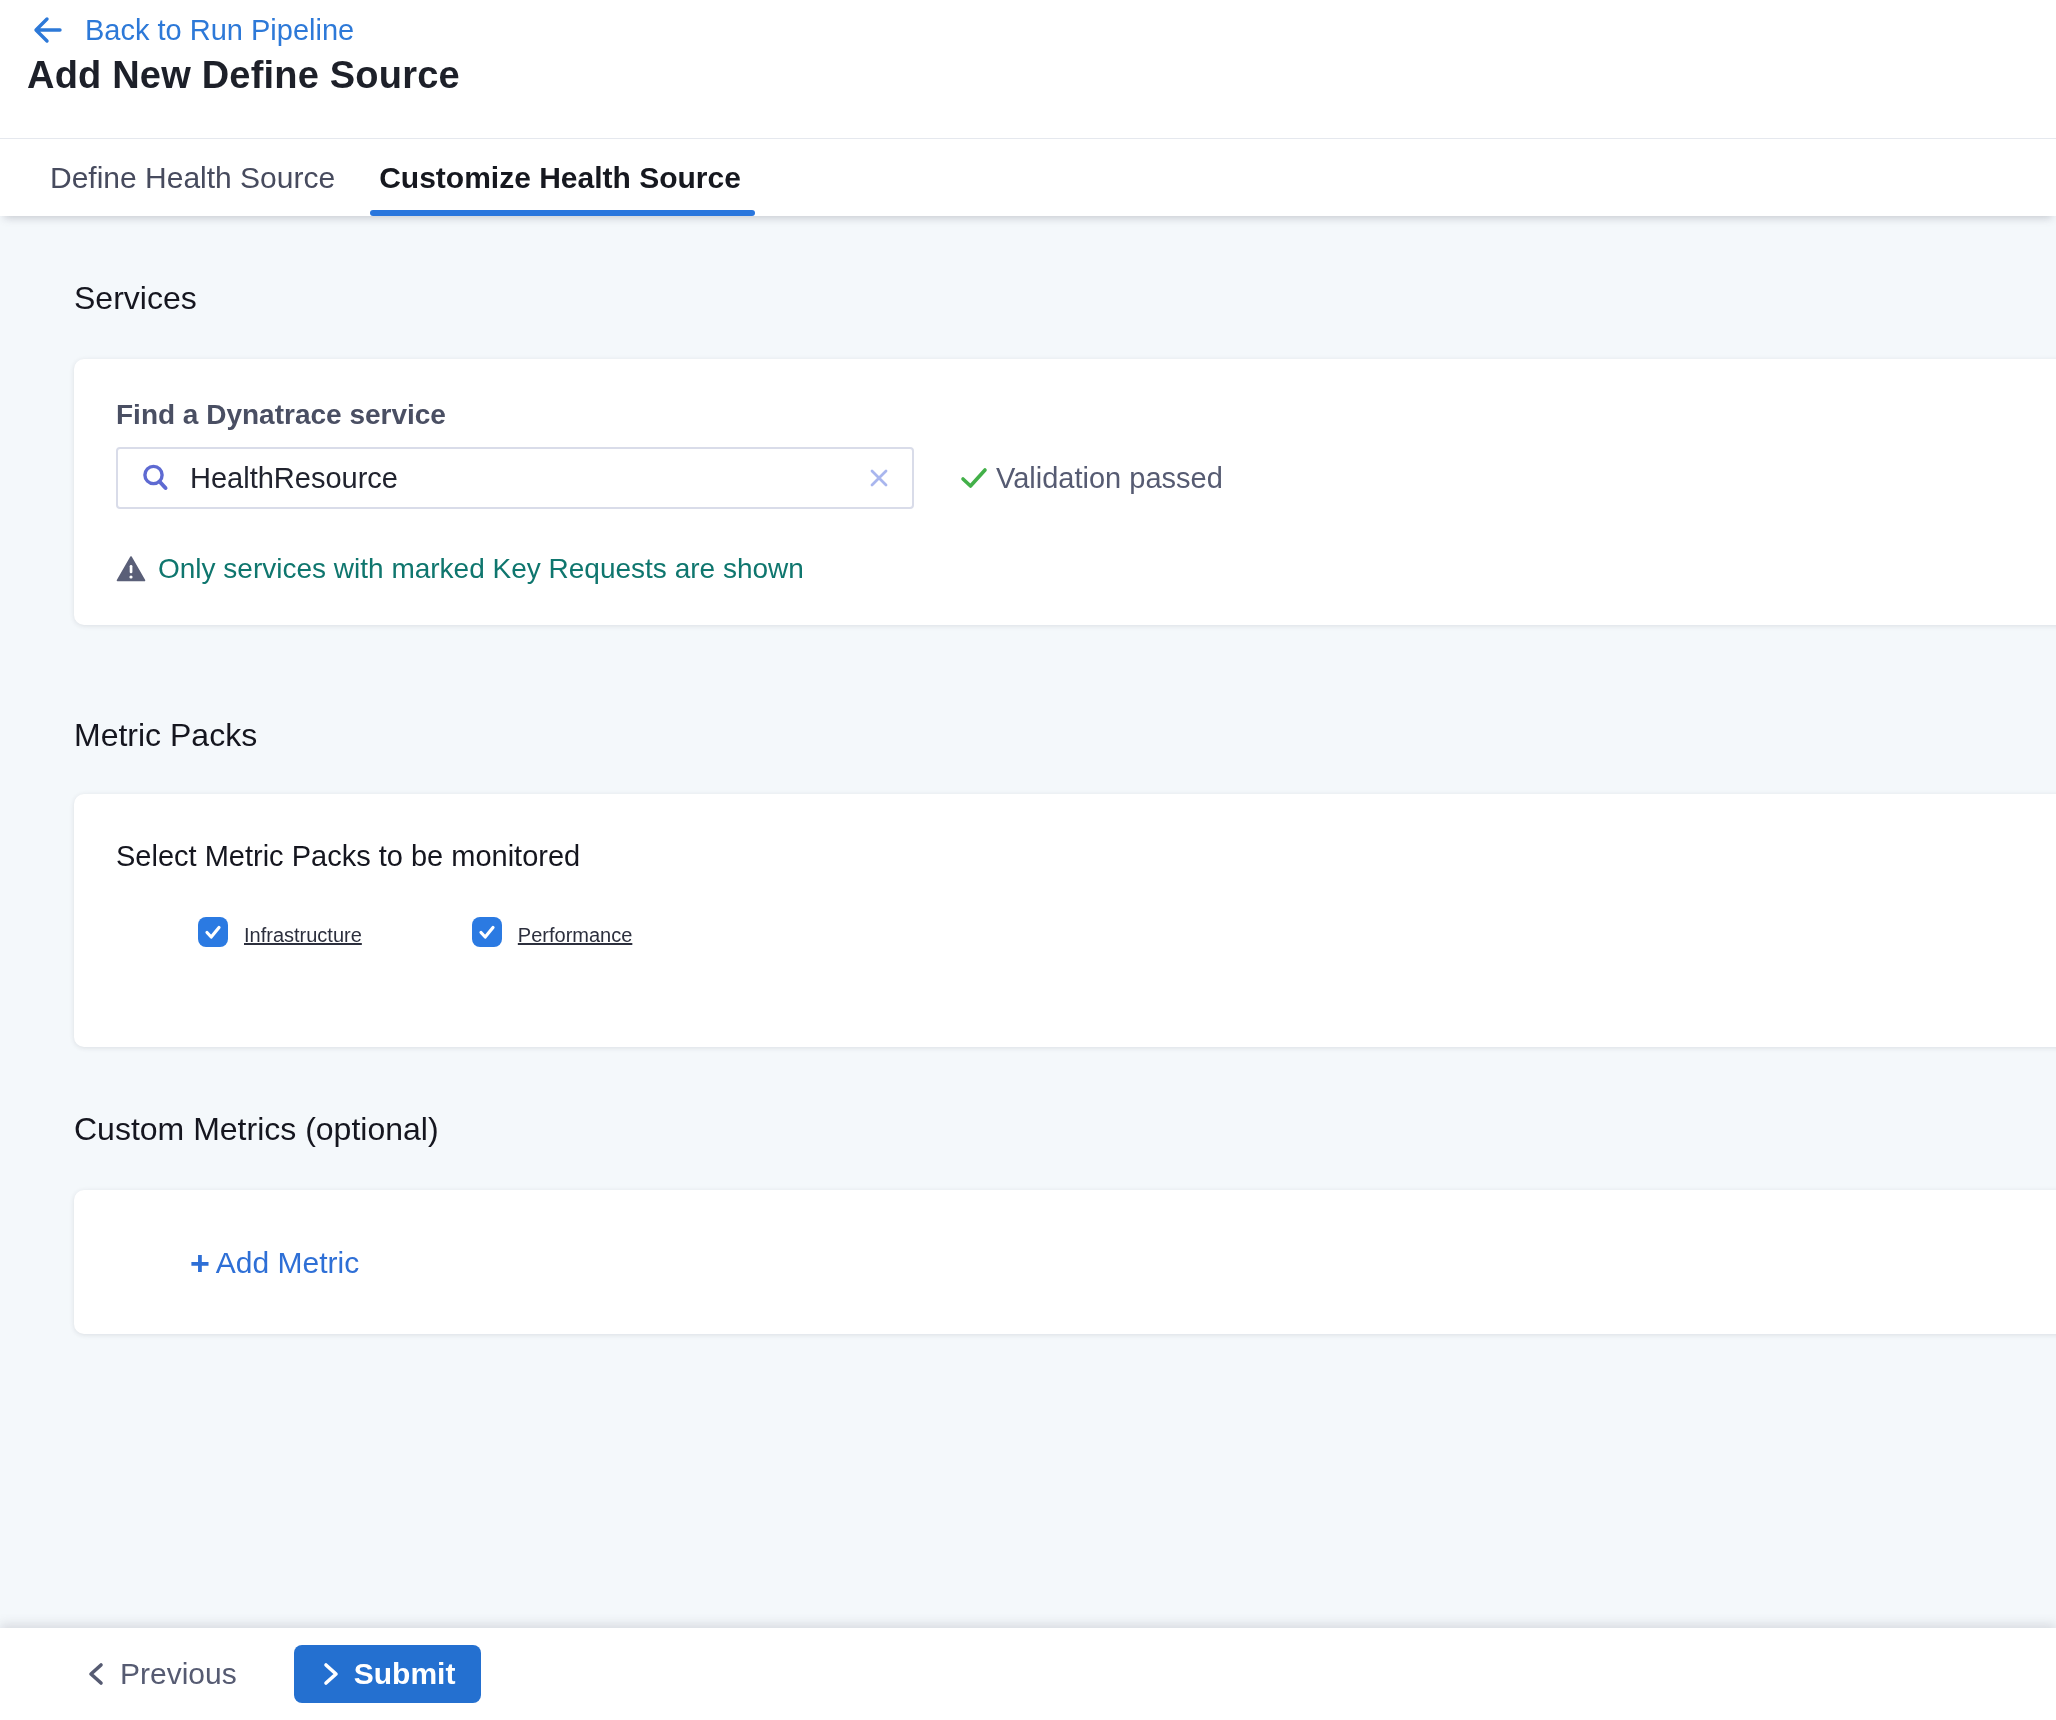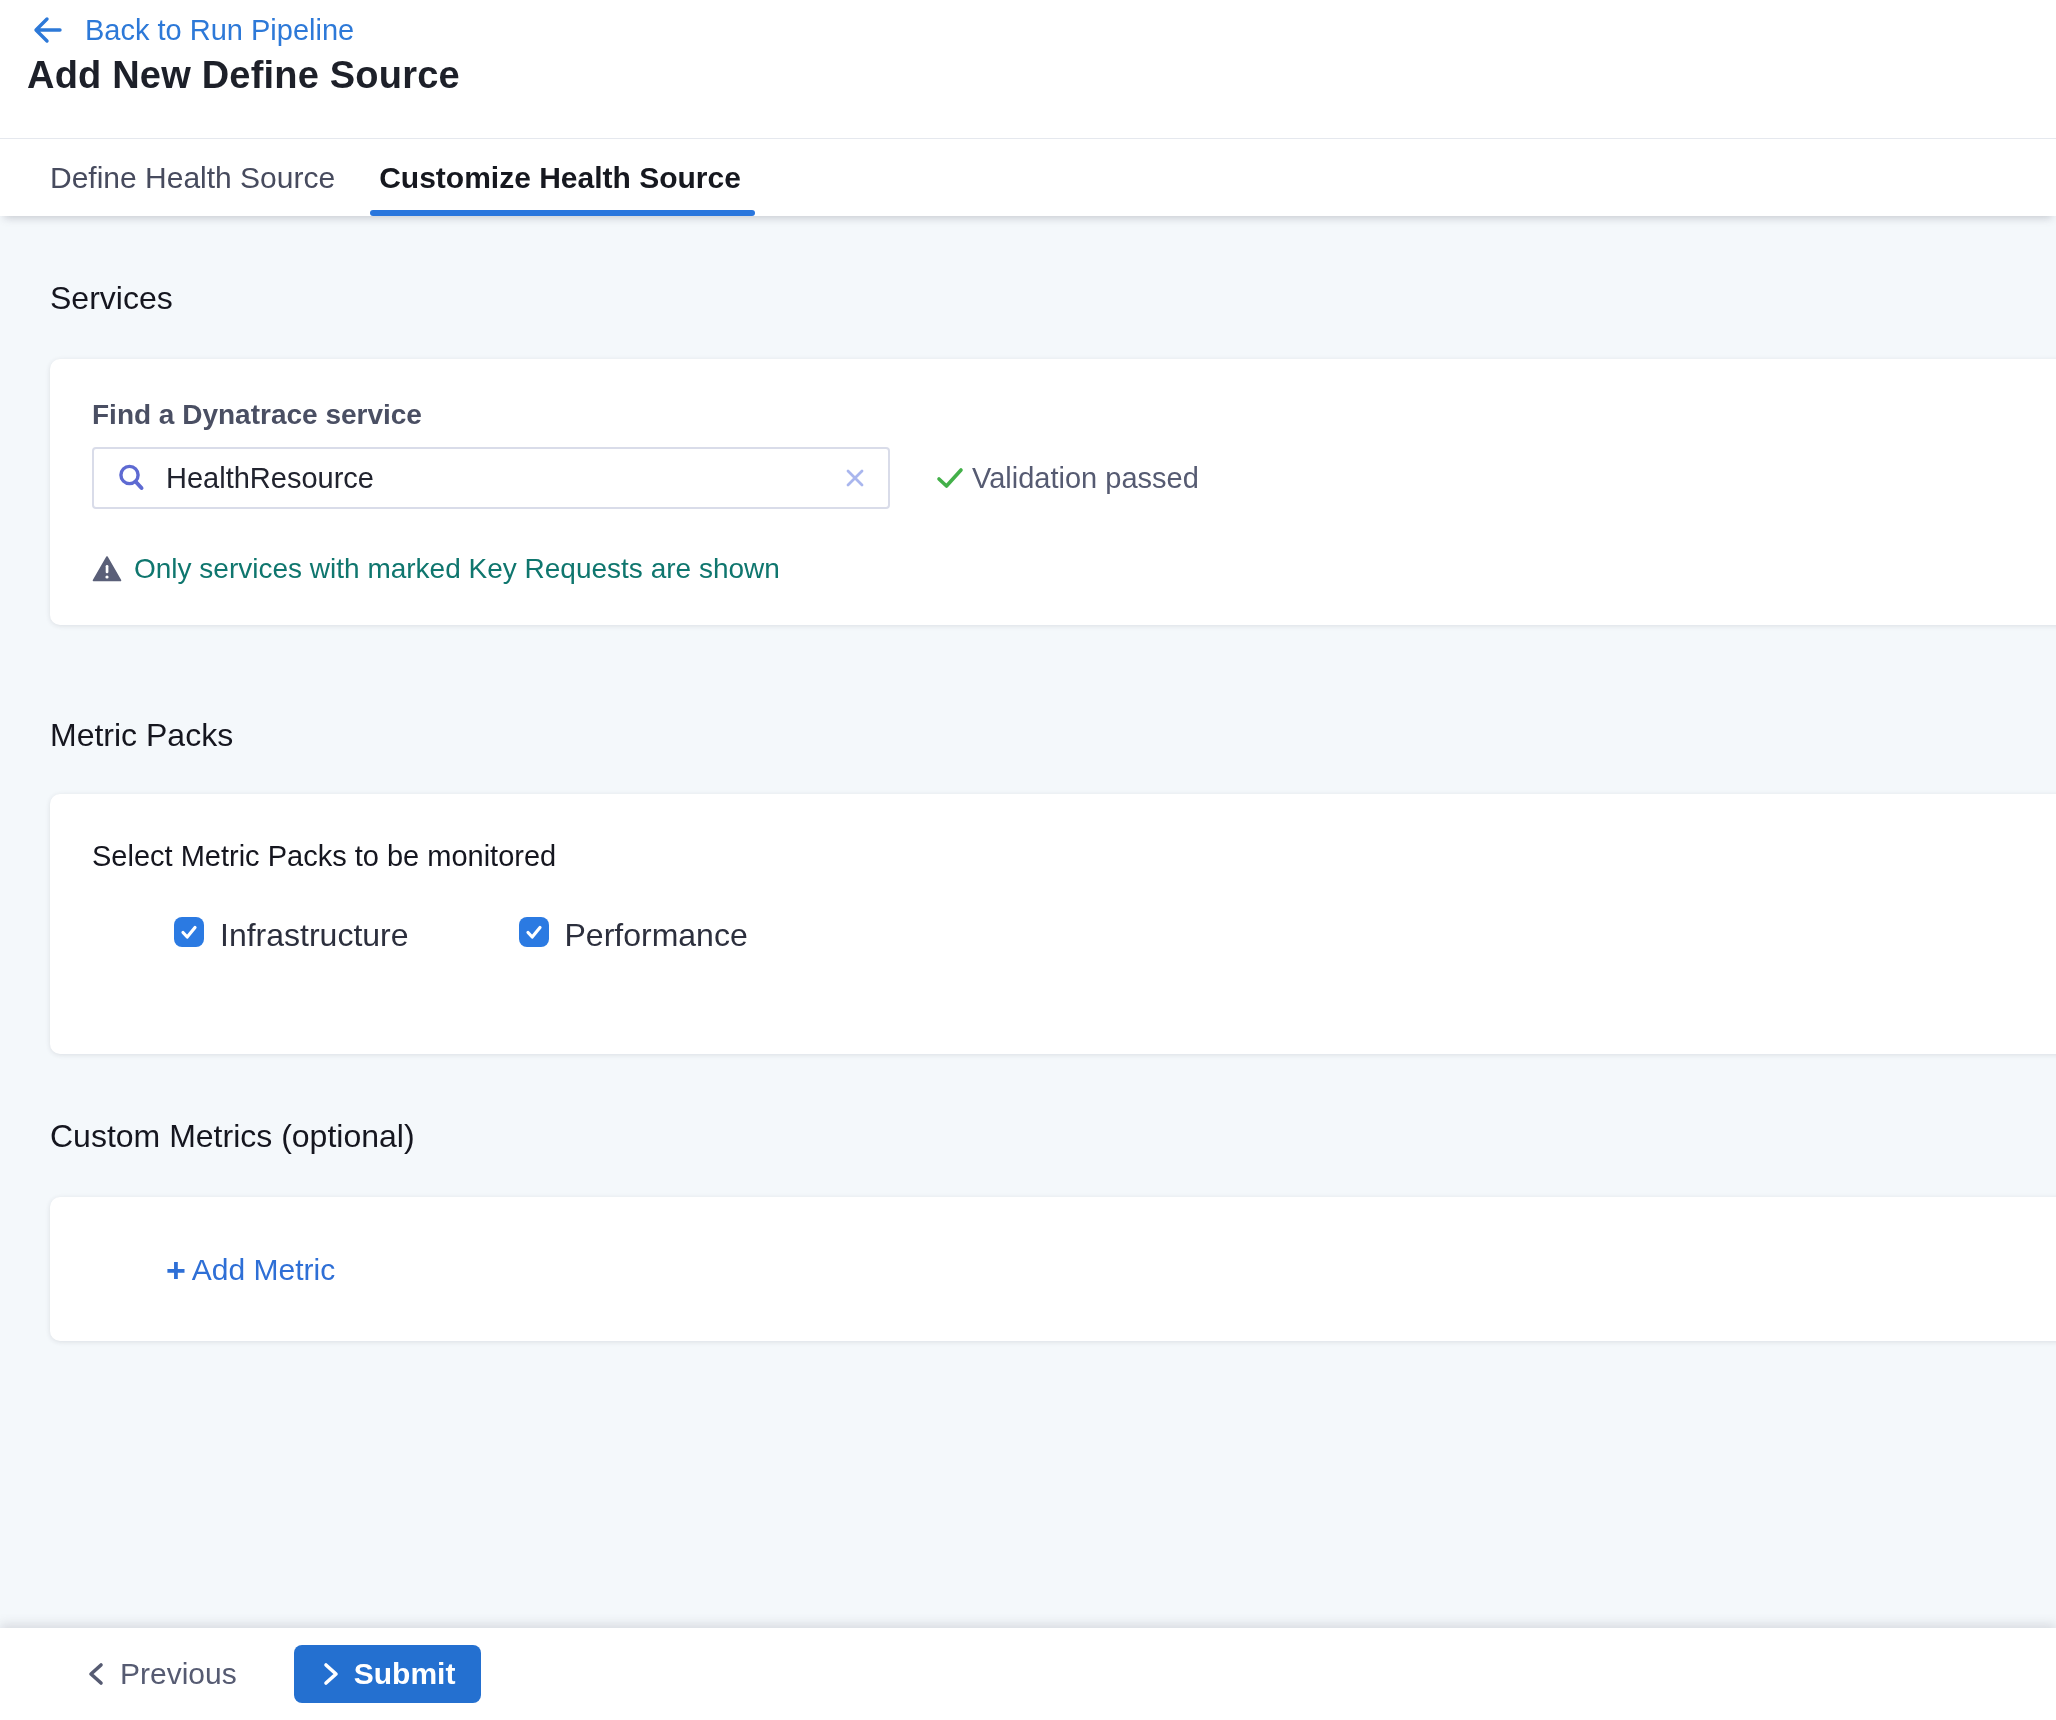--- a/index.html
+++ b/index.html
@@ -15,21 +15,21 @@
 
   
   .tab-bar { background:#fff; height:77px; display:flex; align-items:center; padding-left:50px; gap:44px;
              position:relative; z-index:2; box-shadow:0 6px 8px -4px rgba(96,97,112,0.30); flex:none; }
   .tab { font-size:30px; color:#474b5e; position:relative; height:100%; display:flex; align-items:center; cursor:pointer; }
   .tab.active { color:#16181f; font-weight:700; }
   .tab.active::after { content:""; position:absolute; left:-9px; right:-14px; bottom:0; height:6px;
              border-radius:4px; background:#2a76dd; }
 
   
-  .content { background:#f4f8fb; height:1412px; padding-left:50px; flex:none; position:relative; overflow:hidden; }
+  .content { background:#f4f8fb; height:1412px; padding-left:74px; flex:none; position:relative; overflow:hidden; }
   .section-heading { font-size:32px; font-weight:400; color:#15161f; }
   .h-services { padding-top:64px; }
   .h-packs { margin-top:92px; }
   .h-custom { margin-top:64px; }
 
   .card { background:#fff; border-radius:10px; width:calc(100% + 14px);
           box-shadow:0 1px 5px rgba(40,41,61,0.12); }
   .card-services { margin-top:42px; padding:40px 60px 40px 42px; }
   .card-packs    { margin-top:40px; padding:46px 60px 100px 42px; }
   .card-custom   { margin-top:42px; padding:56px 60px 54px 116px; }
@@ -38,21 +38,21 @@
   .input-row { display:flex; align-items:center; margin-top:16px; }
   .search-box { width:798px; height:62px; background:#fff; border:2px solid #d9dce9; border-radius:4px;
                 display:flex; align-items:center; padding:0 20px 0 22px; gap:18px; }
   .search-value { flex:1; font-size:29px; color:#21232e; }
   .clear-btn { display:flex; align-items:center; cursor:pointer; }
   .validation { display:flex; align-items:center; gap:6px; margin-left:44px; font-size:29px; color:#565b72; }
   .warning-row { display:flex; align-items:center; gap:12px; margin-top:44px; font-size:28px; color:#0f766e; }
 
   .select-label { font-size:29px; color:#15161f; }
   .checkbox-row { display:flex; align-items:center; gap:110px; margin:44px 0 0 82px; }
-  .cb-item { display:flex; align-items:flex-start; gap:16px; font-size:32px; color:#2c2f3d; cursor:pointer; }
+  .cb-item { display:flex; align-items:flex-end; gap:16px; font-size:20px; color:#2c2f3d; cursor:pointer;text-decoration:underline; }
   .checkbox { width:30px; height:30px; border-radius:8px; background:#2b7ae2; display:flex;
               align-items:center; justify-content:center; flex:none; }
 
   .add-metric { display:inline-flex; align-items:center; gap:6px; background:none; border:none;
                 color:#2e6fd6; font-size:30px; font-family:inherit; cursor:pointer; }
   .plus-glyph { font-size:34px; font-weight:700; line-height:30px; }
 
   
   .footer-bar { background:#fff; height:92px; display:flex; align-items:center; padding-left:84px; gap:57px;
                 box-shadow:0 -4px 10px rgba(96,97,112,0.18); position:relative; z-index:3; flex:none; }

